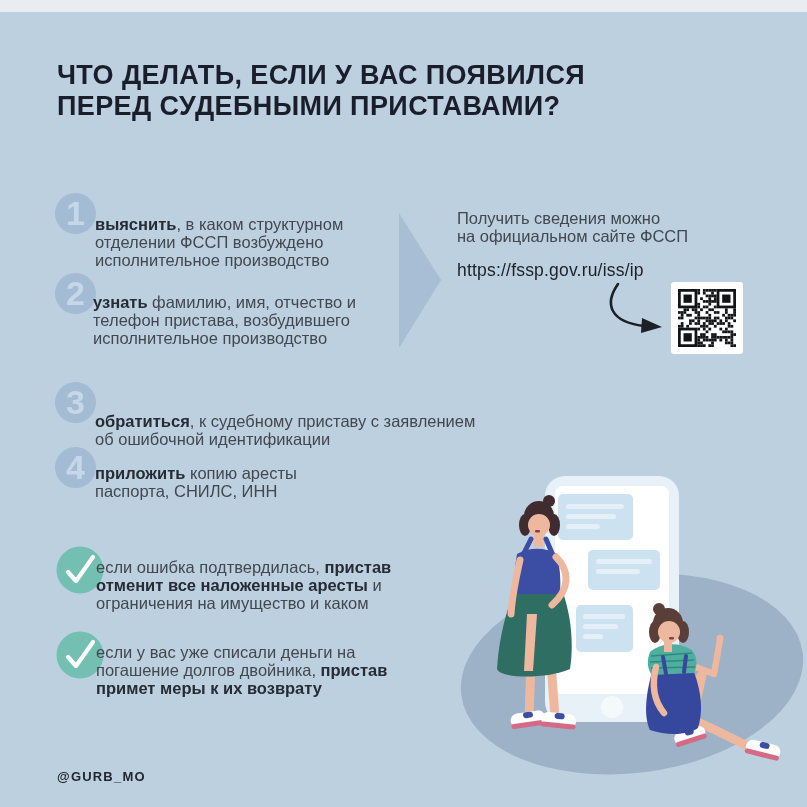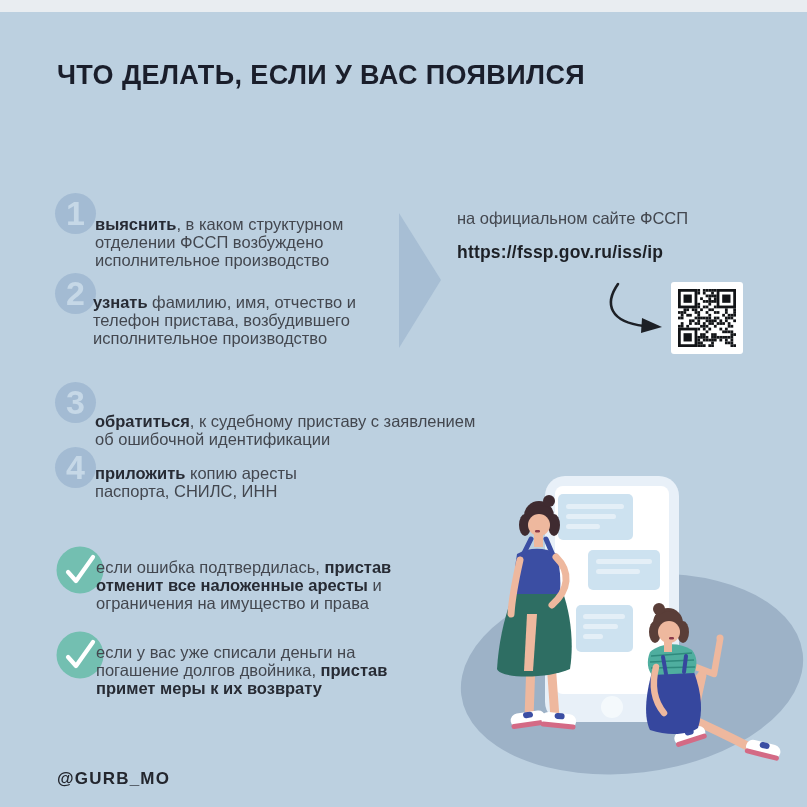--- a/index.html
+++ b/index.html
@@ -33,43 +33,44 @@
     font-size:34px; font-weight:800; color:var(--badge-num); line-height:1;
     transform:translateY(-1px);
   }
   .step p, .check p, .info p{
     font-size:16.5px; line-height:18px; color:var(--body);
   }
   .step b, .check b{color:var(--bold-ink); font-weight:700}
   .check-badge{position:absolute}
   .info{position:absolute; left:457px; top:197px; width:300px}
   .info .url{
-    margin-top:16px; font-size:17.5px; font-weight:700; color:#1d2026;
+    margin-top:16px; font-size:17.5px; font-weight:400; color:#1d2026;
     letter-spacing:.2px;
   }
   .qr{
     position:absolute; left:671px; top:270px; width:72px; height:72px;
     background:#fff; border-radius:3px; display:flex; align-items:center; justify-content:center;
   }
   .footer{
     position:absolute; left:57px; top:757px;
-    font-size:17px; font-weight:700; letter-spacing:1.2px; color:#23262e;
+    font-size:13px; font-weight:700; letter-spacing:1.2px; color:#23262e;
   }
   svg{display:block}
   .chevron{position:absolute; left:396px; top:199px}
   .curved-arrow{position:absolute; left:596px; top:268px}
   .illustration{position:absolute; left:455px; top:418px}
 </style>
 </head>
 <body>
 
 <div class="poster">
 
   <h1 class="title">
     <span>ЧТО ДЕЛАТЬ, ЕСЛИ У ВАС ПОЯВИЛСЯ</span>
+    <span>ПЕРЕД СУДЕБНЫМИ ПРИСТАВАМИ?</span>
   </h1>
 
   <div class="step" style="left:0;top:0">
     <div class="badge num-badge" style="left:55px;top:181px">
       <span>1</span>
     </div>
     <p style="position:absolute;left:95px;top:203px;width:278px">
       <b>выяснить</b><span>, в каком структурном отделении ФССП возбуждено исполнительное производство</span>
     </p>
   </div>
@@ -100,20 +101,21 @@
       <b>приложить</b><span> копию аресты паспорта, СНИЛС, ИНН</span>
     </p>
   </div>
 
   <svg class="chevron" width="48" height="140" viewBox="0 0 48 140">
     <polygon points="3,2 45,69 3,137" fill="var(--chevron)"></polygon>
   </svg>
 
   <div class="info">
     <p>
+      <span style="display:block">Получить сведения можно</span>
       <span style="display:block">на официальном сайте ФССП</span>
     </p>
     <p class="url">https://fssp.gov.ru/iss/ip</p>
   </div>
 
   <svg class="curved-arrow" width="72" height="56" viewBox="0 0 72 56">
     <path d="M22,4 C8,24 14,42 48,46" fill="none" stroke="#1d2026" stroke-width="2.6" stroke-linecap="round"></path>
     <polygon points="46,38 66,47 45,53" fill="#1d2026"></polygon>
   </svg>
 
@@ -278,21 +280,21 @@
         <rect x="5.52" y="44.19" width="8.29" height="8.29"></rect>
       </svg>
   </div>
 
   <div class="check" style="left:0;top:0">
     <svg class="check-badge" style="left:56px;top:534px" width="48" height="48" viewBox="0 0 48 48">
       <circle cx="24" cy="24" r="23.5" fill="var(--teal)"></circle>
       <polyline points="12,26 20,35 37,11" fill="none" stroke="#ffffff" stroke-width="4.2" stroke-linecap="round" stroke-linejoin="round"></polyline>
     </svg>
     <p style="position:absolute;left:96px;top:546px;width:336px">
-      <span>если ошибка подтвердилась, </span><b>пристав отменит все наложенные аресты</b><span> и ограничения на имущество и права</span>
+      <span>если ошибка подтвердилась, </span><b>пристав отменит все наложенные аресты</b><span> и ограничения на имущество и каком</span>
     </p>
   </div>
 
   <div class="check" style="left:0;top:0">
     <svg class="check-badge" style="left:56px;top:619px" width="48" height="48" viewBox="0 0 48 48">
       <circle cx="24" cy="24" r="23.5" fill="var(--teal)"></circle>
       <polyline points="12,26 20,35 37,11" fill="none" stroke="#ffffff" stroke-width="4.2" stroke-linecap="round" stroke-linejoin="round"></polyline>
     </svg>
     <p style="position:absolute;left:96px;top:631px;width:336px">
       <span>если у вас уже списали деньги на погашение долгов двойника, </span><b>пристав примет меры к их возврату</b><span></span>

